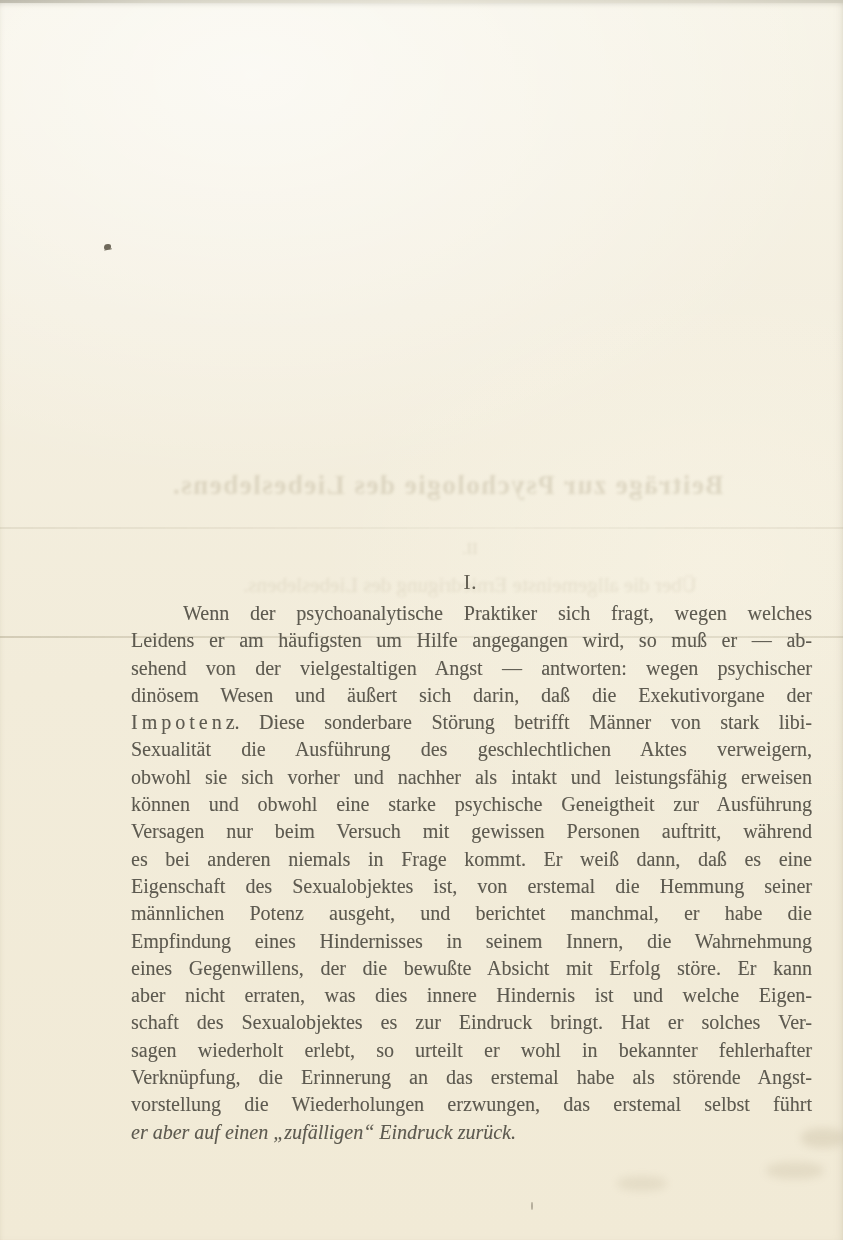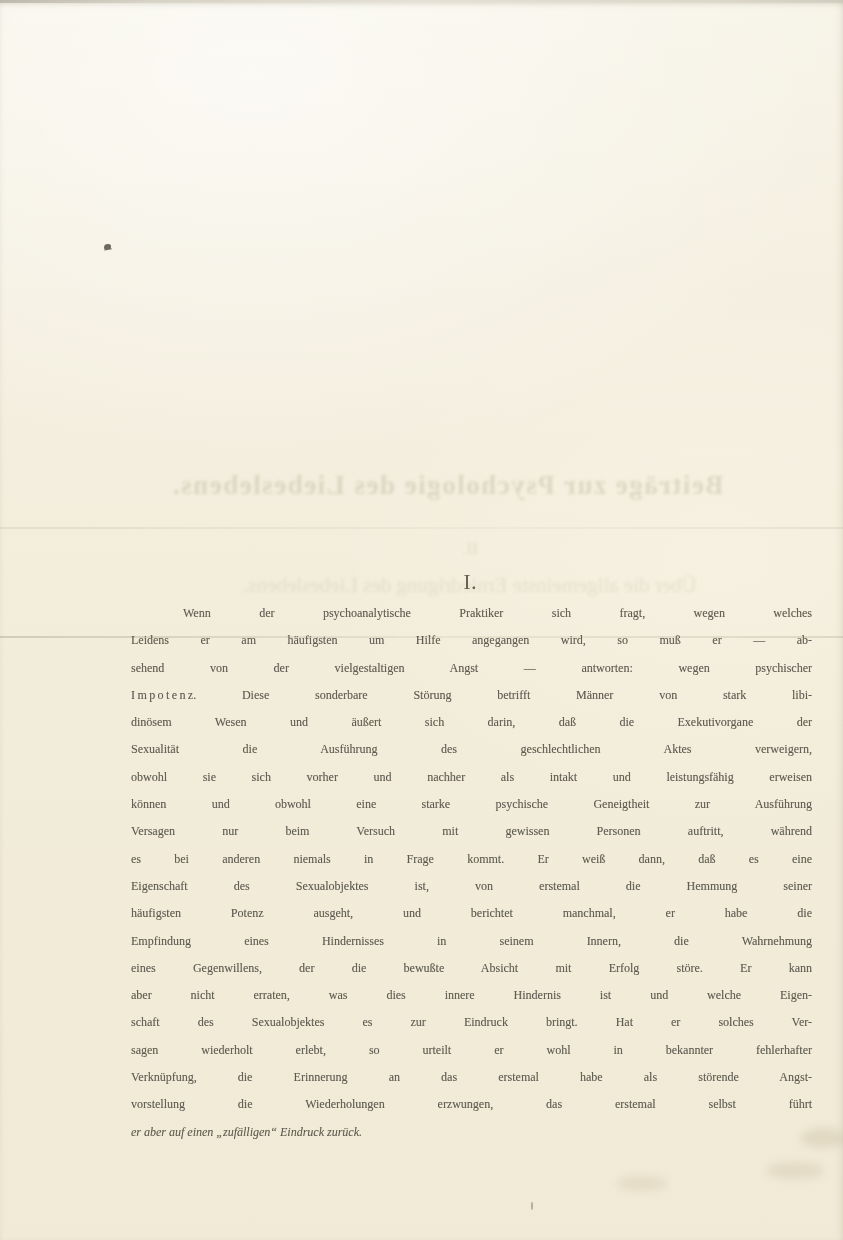--- a/index.html
+++ b/index.html
@@ -53,21 +53,21 @@
   .smudge-b{left:617px;top:1176px;width:50px;height:15px;opacity:.24;}
   .smudge-c{left:766px;top:1162px;width:58px;height:17px;opacity:.26;}
   
   .heading{
     position:absolute;left:130px;top:570px;width:681px;
     text-align:center;font-size:21px;letter-spacing:1px;color:#666256;
     text-shadow:0 0 .5px rgba(102,98,86,.5);
   }
   .paragraph{
     position:absolute;left:131px;top:600px;width:681px;
-    font-size:12px;
+    font-size:20px;
     filter:blur(.25px);
     text-shadow:.3px .3px .4px rgba(93,90,80,.30);
   }
   .pline{
     height:27.3px;line-height:27.3px;
     text-align:justify;text-align-last:justify;
     overflow:visible;
   }
   .pline.first{text-indent:52px;}
   .pline.last{text-align-last:left;font-style:italic;}
@@ -85,29 +85,29 @@
   <div class="ghost ghost-series">Beiträge zur Psychologie des Liebeslebens.</div>
   <div class="ghost ghost-numeral">II.</div>
   <div class="ghost ghost-chapter">Über die allgemeinste Erniedrigung des Liebeslebens.</div>
 
   <div class="heading">I.</div>
 
   <div class="paragraph">
       <div class="pline first">Wenn der psychoanalytische Praktiker sich fragt, wegen welches</div>
       <div class="pline">Leidens er am häufigsten um Hilfe angegangen wird, so muß er — ab-</div>
       <div class="pline">sehend von der vielgestaltigen Angst — antworten: wegen psychischer</div>
+      <div class="pline">dinösem Wesen und äußert sich darin, daß die Exekutivorgane der</div>
       <div class="pline">I m p o t e n z. Diese sonderbare Störung betrifft Männer von stark libi-</div>
-      <div class="pline">dinösem Wesen und äußert sich darin, daß die Exekutivorgane der</div>
       <div class="pline">Sexualität die Ausführung des geschlechtlichen Aktes verweigern,</div>
       <div class="pline">obwohl sie sich vorher und nachher als intakt und leistungsfähig erweisen</div>
       <div class="pline">können und obwohl eine starke psychische Geneigtheit zur Ausführung</div>
       <div class="pline">Versagen nur beim Versuch mit gewissen Personen auftritt, während</div>
       <div class="pline">es bei anderen niemals in Frage kommt. Er weiß dann, daß es eine</div>
       <div class="pline">Eigenschaft des Sexualobjektes ist, von erstemal die Hemmung seiner</div>
-      <div class="pline">häufigsten Potenz ausgeht, und berichtet manchmal, er habe die</div>
+      <div class="pline">männlichen Potenz ausgeht, und berichtet manchmal, er habe die</div>
       <div class="pline">Empfindung eines Hindernisses in seinem Innern, die Wahrnehmung</div>
       <div class="pline">eines Gegenwillens, der die bewußte Absicht mit Erfolg störe. Er kann</div>
       <div class="pline">aber nicht erraten, was dies innere Hindernis ist und welche Eigen-</div>
       <div class="pline">schaft des Sexualobjektes es zur Eindruck bringt. Hat er solches Ver-</div>
       <div class="pline">sagen wiederholt erlebt, so urteilt er wohl in bekannter fehlerhafter</div>
       <div class="pline">Verknüpfung, die Erinnerung an das erstemal habe als störende Angst-</div>
       <div class="pline">vorstellung die Wiederholungen erzwungen, das erstemal selbst führt</div>
       <div class="pline last">er aber auf einen „zufälligen“ Eindruck zurück.</div>
     </div>
 

